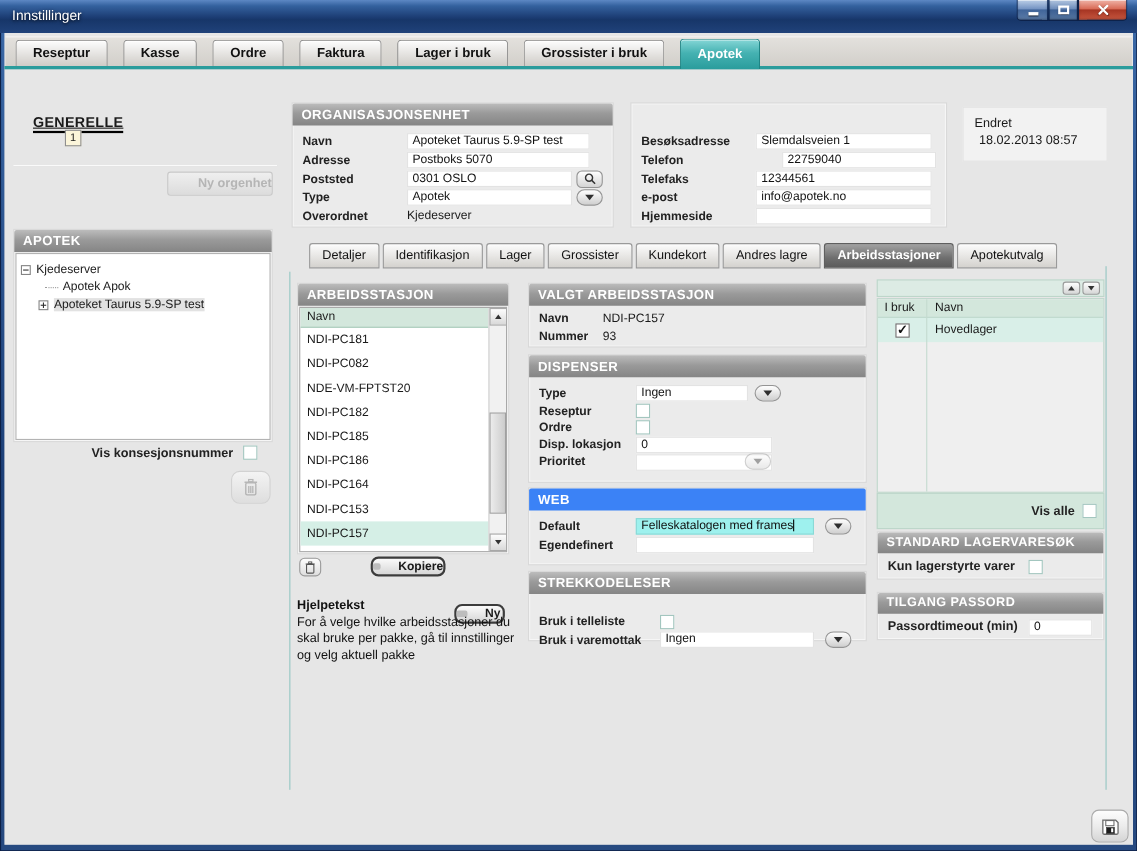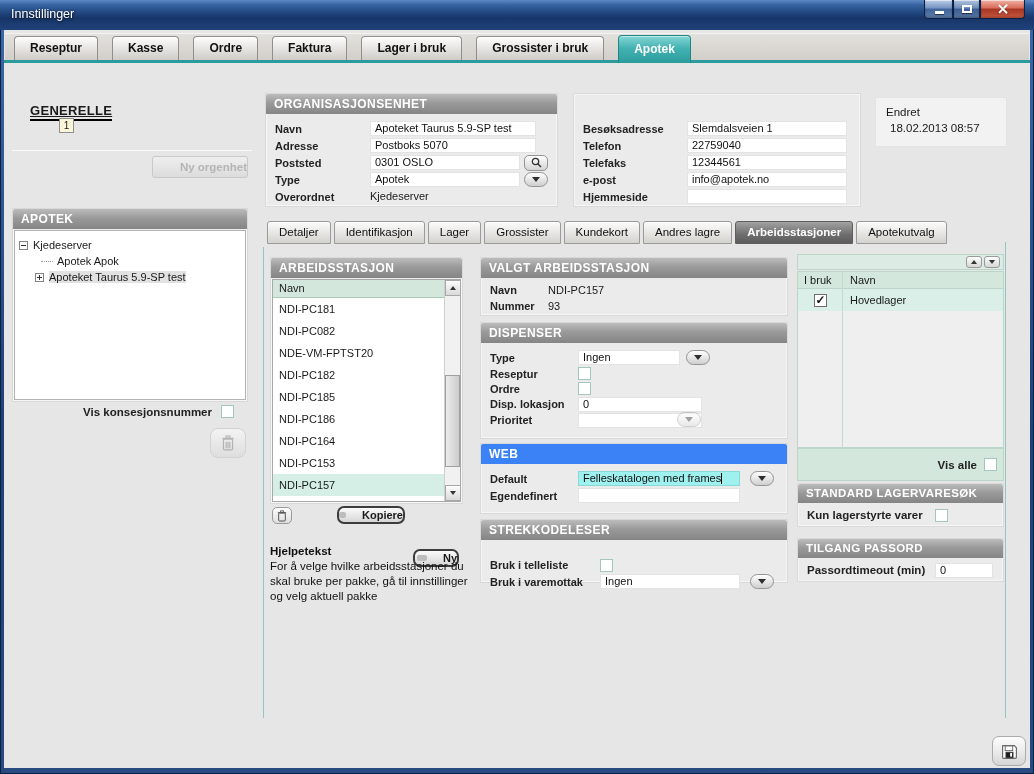--- a/index.html
+++ b/index.html
@@ -99,21 +99,21 @@
   .trow.selected .tlabel { background:#e2e2e2; }
   .viskons { position:absolute; left:0; top:405px; width:248px; display:flex; justify-content:flex-end;
     align-items:center; gap:9px; padding-right:14px; }
   .viskons .flabel { font-size:11.5px; }
   .trashbox { position:absolute; left:210px; top:428px; width:36px; height:30px; border:1px solid #d2d2d2;
     border-radius:8px; background:linear-gradient(180deg,#f3f3f3,#dedede); display:flex; align-items:center;
     justify-content:center; }
   .trashbox svg { opacity:.35; }
 
   
-  .subtabs { position:absolute; left:267px; top:221px; display:flex; gap:3px; z-index:2; }
+  .subtabs { position:absolute; left:281px; top:221px; display:flex; gap:3px; z-index:2; }
   .subtab { height:23px; line-height:21px; padding:0 11px; font-size:11.5px; color:#111;
     background:linear-gradient(180deg,#fcfcfc,#d4d2ce); border:1px solid #9a9a9a; border-radius:3px 3px 0 0;
     box-shadow:inset 0 1px 0 #fff; cursor:pointer; white-space:nowrap; }
   .subtab.active { font-weight:bold; color:#fff; border-color:#5f5f5f;
     background:linear-gradient(180deg,#a2a2a2 0%,#6e6e6e 60%,#5c5c5c 100%); box-shadow:none; }
   .vdiv { position:absolute; width:1px; background:#93c6c2; }
 
   
   .listbox { position:absolute; left:1px; right:1px; top:21px; bottom:1px; background:#fff;
     border:1px solid #a8a8a8; overflow:hidden; }
@@ -123,21 +123,21 @@
   .lrow.selected { background:#d5efe6; }
   .vscroll { position:absolute; right:0; top:0; bottom:0; width:16px; background:#f1f1f1; border-left:1px solid #cfcfcf; }
   .sbtn { position:absolute; left:0; width:16px; height:16px; background:linear-gradient(180deg,#fdfdfd,#d9d9d9);
     border:1px solid #a8a8a8; display:flex; align-items:center; justify-content:center; cursor:pointer; }
   .tri-up-s { width:0; height:0; border-left:3.5px solid transparent; border-right:3.5px solid transparent;
     border-bottom:4.5px solid #333; }
   .tri-down-s { width:0; height:0; border-left:3.5px solid transparent; border-right:3.5px solid transparent;
     border-top:4.5px solid #333; }
   .sthumb { position:absolute; left:0; top:95px; width:15px; height:92px;
     background:linear-gradient(90deg,#ececec,#cccccc); border:1px solid #a0a0a0; cursor:grab; }
-  .smallbtn { position:absolute; display:flex; align-items:center; justify-content:flex-end; gap:16px;
+  .smallbtn { position:absolute; display:flex; align-items:center; justify-content:flex-start; gap:16px;
     border:2px solid #3c3c3c; border-radius:7px; background:linear-gradient(180deg,#fafafa,#d7d7d7);
     font-weight:bold; font-size:11px; cursor:pointer; }
   .dash { width:13px; height:6px; background:#bdbdbd; border-radius:2px; }
   .trash-s { position:absolute; left:272px; top:507px; width:20px; height:17px; border:1px solid #9a9a9a;
     border-radius:5px; background:linear-gradient(180deg,#fdfdfd,#dedede); display:flex; align-items:center;
     justify-content:center; cursor:pointer; }
 
   .hjelp { position:absolute; left:270px; top:544px; width:200px; font-size:11.5px; line-height:15px; color:#111; }
   .hjelp .ht { font-weight:bold; }
 
@@ -279,21 +279,21 @@
   </div>
 
   <div class="panel" style="left:573px;top:93px;width:288px;height:114px;">
     <div class="pbody" style="padding-top:5px;">
       <div class="frow">
           <span class="flabel" style="width:104px;">Besøksadresse</span>
         <span class="field" style="width:160px;">Slemdalsveien 1</span>
         </div>
       <div class="frow">
           <span class="flabel" style="width:104px;">Telefon</span>
-        <span class="field" style="width:160px;">22759040</span>
+        <span class="field" style="width:160px;margin-left:24px;">22759040</span>
         </div>
       <div class="frow">
           <span class="flabel" style="width:104px;">Telefaks</span>
         <span class="field" style="width:160px;">12344561</span>
         </div>
       <div class="frow">
           <span class="flabel" style="width:104px;">e-post</span>
         <span class="field" style="width:160px;">info@apotek.no</span>
         </div>
       <div class="frow">

